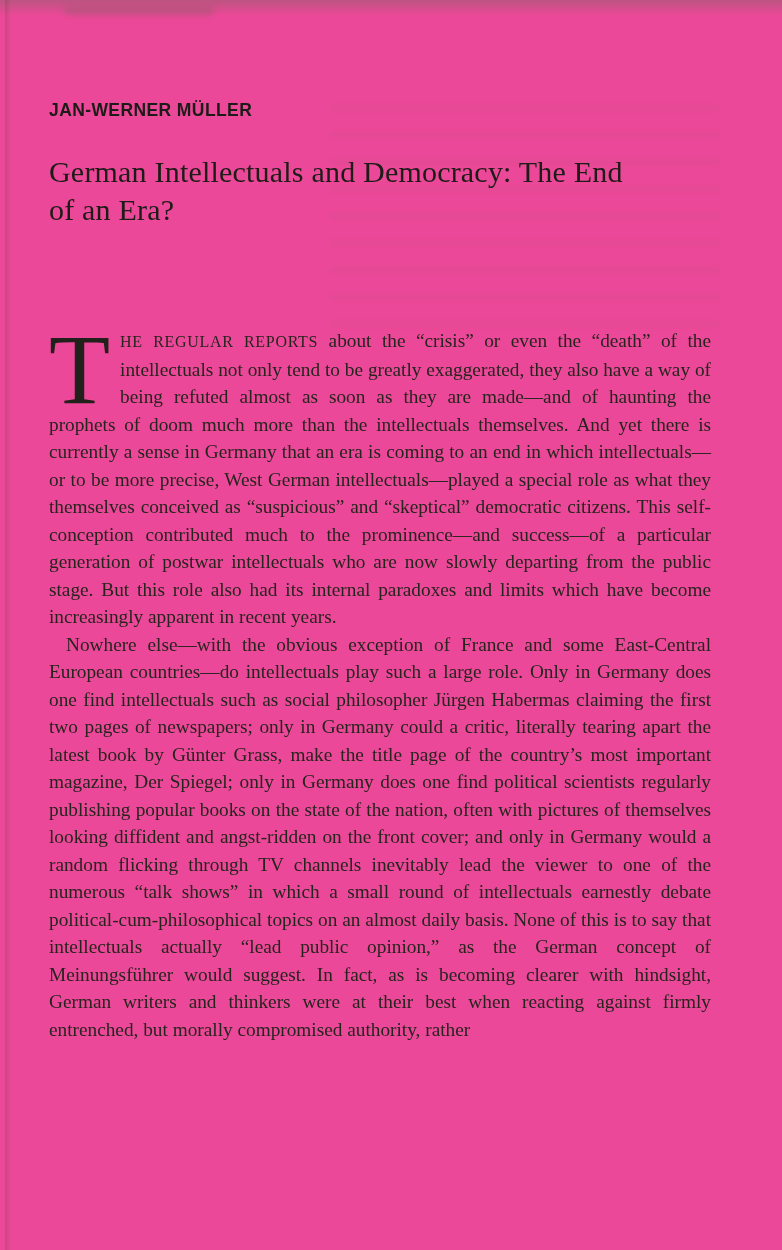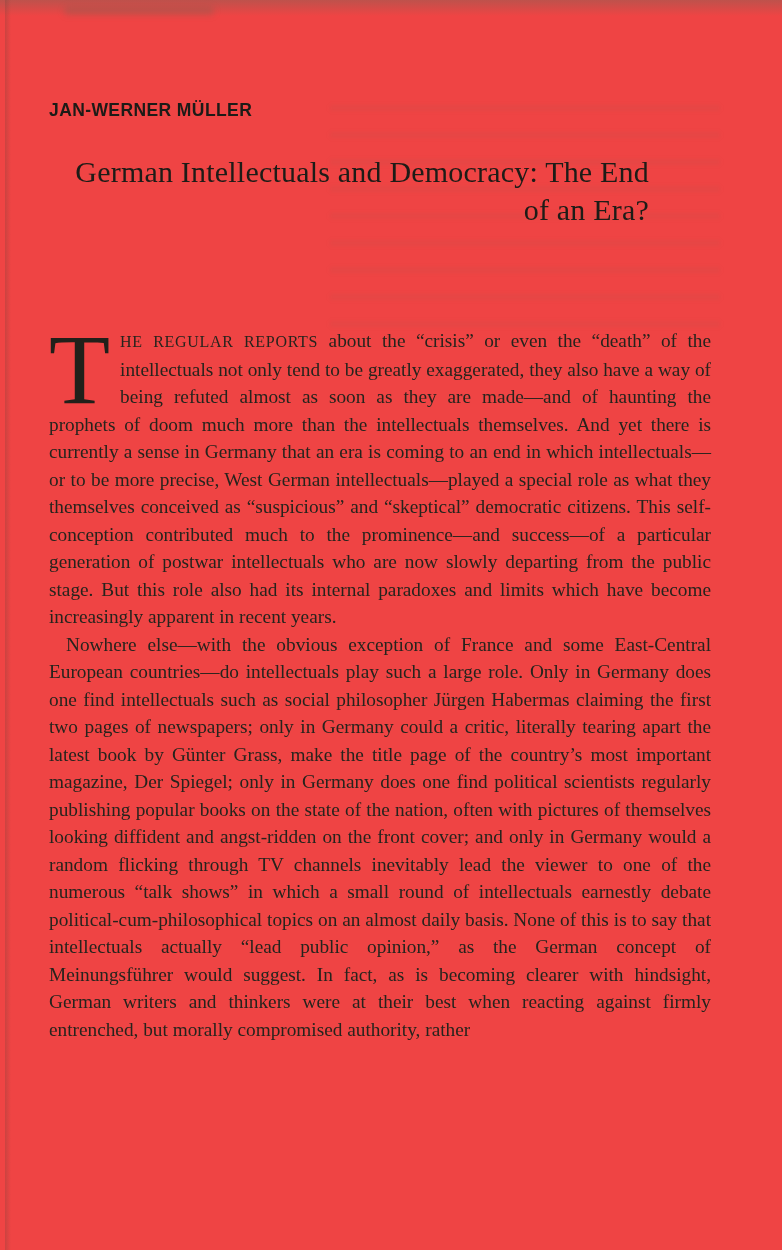--- a/index.html
+++ b/index.html
@@ -81,21 +81,20 @@
     margin: 0 0 32px 0;
   }
   .title {
     font-weight: normal;
     font-size: 30px;
     line-height: 38px;
     color: #1d1c17;
     margin: 0 0 98px 0;
     max-width: 600px;
     letter-spacing: 0.2px;
-    text-align: right;
   }
   .body-text {
     font-size: 19.3px;
     line-height: 27.5px;
     text-align: justify;
   }
   .body-text p {
     margin: 0;
   }
   .para.indent {
@@ -113,21 +112,21 @@
     font-size: 16px;
     letter-spacing: 0.7px;
     margin-top: 20px;
   }
   .italic {
   }
 </style>
 </head>
 <body>
 
-<div class="page" style="background: #ef4444; color: rgb(38, 36, 29);">
+<div class="page" style="background: #ec4899; color: rgb(38, 36, 29);">
   <div class="bleed-smudge"></div>
   <div class="bleed-lines"></div>
   <div class="content">
     <h2 class="author">JAN-WERNER MÜLLER</h2>
     <h1 class="title">German Intellectuals and Democracy: The End of an Era?</h1>
     <div class="body-text">
       <p class="para first">
         <span class="dropcap">T</span><span><span class="smallcaps">HE REGULAR REPORTS</span><span> about the “crisis” or even the “death” of the intellectuals not only tend to be greatly exaggerated, they also have a way of being refuted almost as soon as they are made—and of haunting the prophets of doom much more than the intellectuals themselves. And yet there is currently a sense in Germany that an era is coming to an end in which intellectuals—or to be more precise, West German intellectuals—played a special role as what they themselves conceived as “suspicious” and “skeptical” democratic citizens. This self-conception contributed much to the prominence—and success—of a particular generation of postwar intellectuals who are now slowly departing from the public stage. But this role also had its internal paradoxes and limits which have become increasingly apparent in recent years.</span></span>
       </p>
       <p class="para indent">

